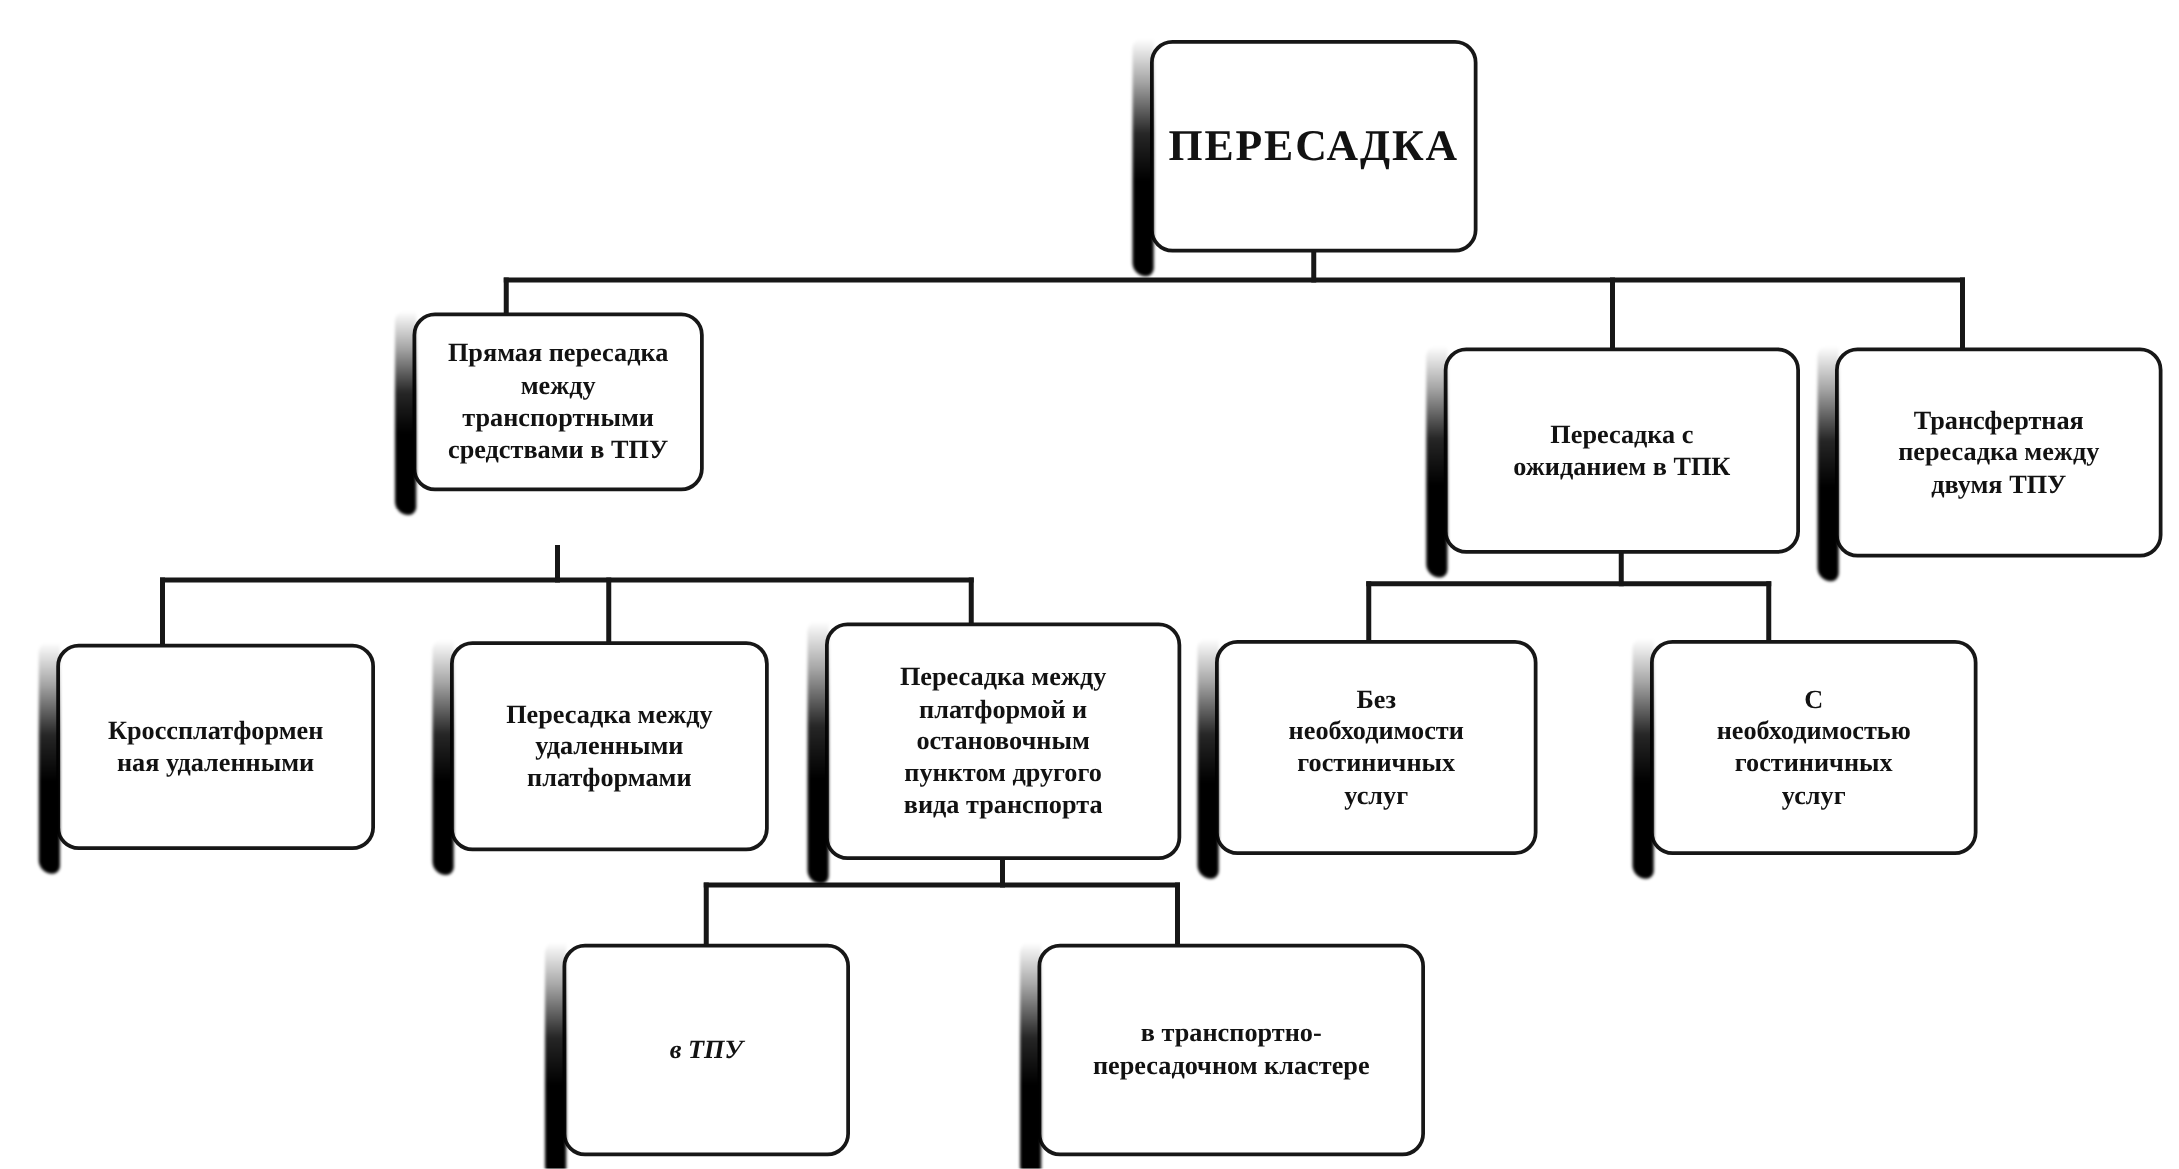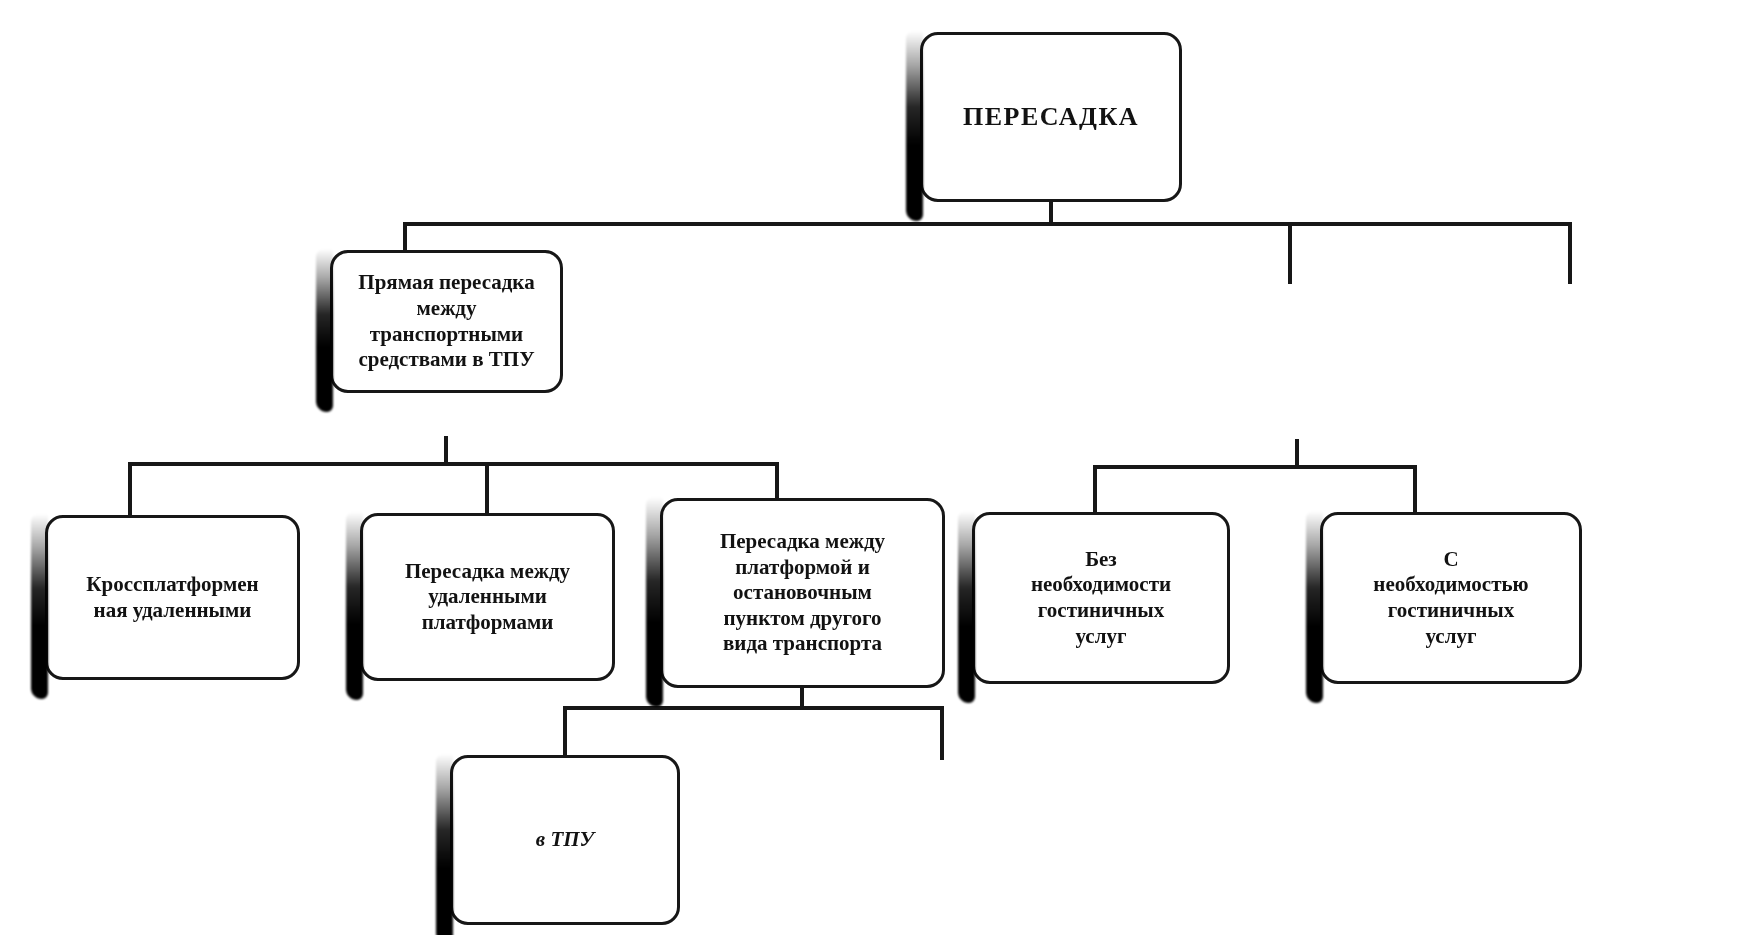--- a/index.html
+++ b/index.html
@@ -32,21 +32,21 @@
     z-index:-1;
   }
   .node-label{
     white-space:pre-line;
     font-weight:700;
     color:#121212;
     font-size:21px;
     line-height:1.22;
   }
   .root .node-label{
-    font-size:26px;
+    font-size:35px;
     letter-spacing:1.5px;
   }
   .line{
     position:absolute;
     background:#171717;
     z-index:1;
   }
 </style>
 </head>
 <body>
@@ -79,21 +79,30 @@
     <span class="node-label">ПЕРЕСАДКА</span>
   </div>
 
   <div class="node" style="left:330px;top:250px;width:233px;height:143px;">
     <span class="node-label">Прямая пересадка
 между
 транспортными
 средствами в ТПУ</span>
   </div>
 
+  <div class="node" style="left:1155px;top:278px;width:285px;height:165px;">
+    <span class="node-label">Пересадка с
+ожиданием в ТПК</span>
+  </div>
 
+  <div class="node" style="left:1468px;top:278px;width:262px;height:168px;">
+    <span class="node-label">Трансфертная
+пересадка между
+двумя ТПУ</span>
+  </div>
 
   <div class="node" style="left:45px;top:515px;width:255px;height:165px;">
     <span class="node-label">Кроссплатформен
 ная удаленными</span>
   </div>
 
   <div class="node" style="left:360px;top:513px;width:255px;height:168px;">
     <span class="node-label">Пересадка между
 удаленными
 платформами</span>
@@ -118,14 +127,18 @@
     <span class="node-label">С
 необходимостью
 гостиничных
 услуг</span>
   </div>
 
   <div class="node" style="left:450px;top:755px;width:230px;height:170px;font-style:italic;">
     <span class="node-label">в ТПУ</span>
   </div>
 
+  <div class="node" style="left:830px;top:755px;width:310px;height:170px;">
+    <span class="node-label">в транспортно-
+пересадочном кластере</span>
+  </div>
 
 </div>
 
 </body></html>

